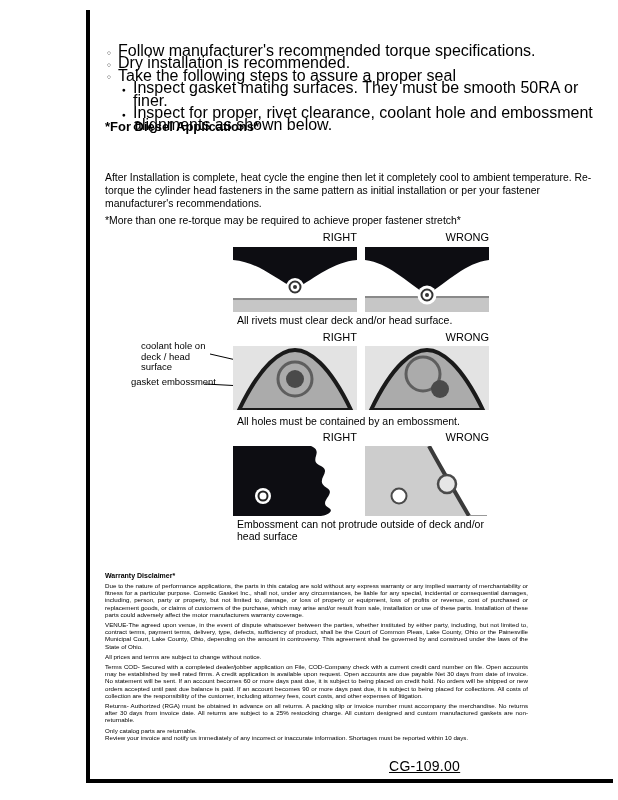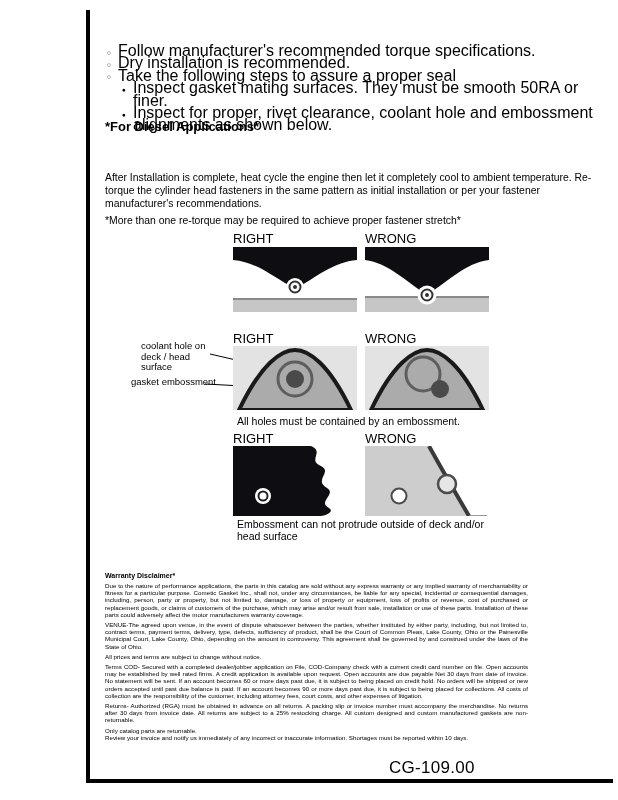--- a/index.html
+++ b/index.html
@@ -22,31 +22,31 @@
   .b1::before { content:"○"; position:absolute; left:0; top:1.5px; font-size:6.5px; }
   .b2 { position:relative; margin-left:15px; padding-left:11px; }
   .b2::before { content:"●"; position:absolute; left:0; top:1.5px; font-size:6.5px; }
 
   .diesel-heading { left:105px; top:119px; font-size:13px; font-weight:bold; }
   .para { left:105px; width:487px; font-size:10.4px; line-height:13.2px; }
   .para1 { top:136px; }
   .para2 { top:171px; }
   .note  { left:105px; top:215px; font-size:10.4px;text-align:center; }
 
-  .col-label { width:124px; text-align:left; font-size:13px; }
+  .col-label { width:124px; text-align:right; font-size:11px; }
   .caption { font-size:10.5px; line-height:11.5px; }
 
   .ann { font-size:9.5px; line-height:10.5px; }
 
   .disclaimer { left:105px; top:572px; width:423px; }
   .disclaimer h3 { font-size:7px; font-weight:bold; margin-bottom:3px; }
   .disclaimer p { font-size:6.2px; line-height:7.2px; margin-bottom:3px; text-align:justify; }
   .disclaimer p.nogap { margin-bottom:0; }
 
-  .footer-code { left:389px; top:758px; font-size:17px; letter-spacing:.3px; }
+  .footer-code { left:389px; top:758px; font-size:14px; letter-spacing:.3px;text-decoration:underline; }
 
   svg { display:block; }
   .leader { pointer-events:none; }
 </style>
 </head>
 <body>
 
 <div class="page">
 
   <div class="abs border-left"></div>
@@ -81,20 +81,21 @@
   <div class="abs" style="left:365px; top:247px;">
     <svg width="124" height="65" viewBox="0 0 124 65">
       <rect x="0" y="49" width="124" height="2.5" fill="#8a8a8a"></rect>
       <rect x="0" y="51.5" width="124" height="13.5" fill="#c6c6c6"></rect>
       <path d="M0,0 H124 V13 C100,16 84,34 62,48 C40,34 24,16 0,13 Z" fill="#0d0d12"></path>
       <circle cx="62" cy="48" r="9.5" fill="#ffffff"></circle>
       <circle cx="62" cy="48" r="5.5" fill="none" stroke="#333" stroke-width="2"></circle>
       <circle cx="62" cy="48" r="2" fill="#333"></circle>
     </svg>
   </div>
+  <div class="abs caption" style="left:237px; top:315px; width:300px;">All rivets must clear deck and/or head surface.</div>
 
   <div class="abs col-label" style="left:233px; top:331px;">RIGHT</div>
   <div class="abs col-label" style="left:365px; top:331px;">WRONG</div>
 
   <div class="abs ann" style="left:141px; top:341px; width:75px;">
     <div>coolant hole on</div>
     <div>deck / head surface</div>
   </div>
   <div class="abs ann" style="left:119px; top:377px;margin-left:12px;">gasket embossment</div>
 

